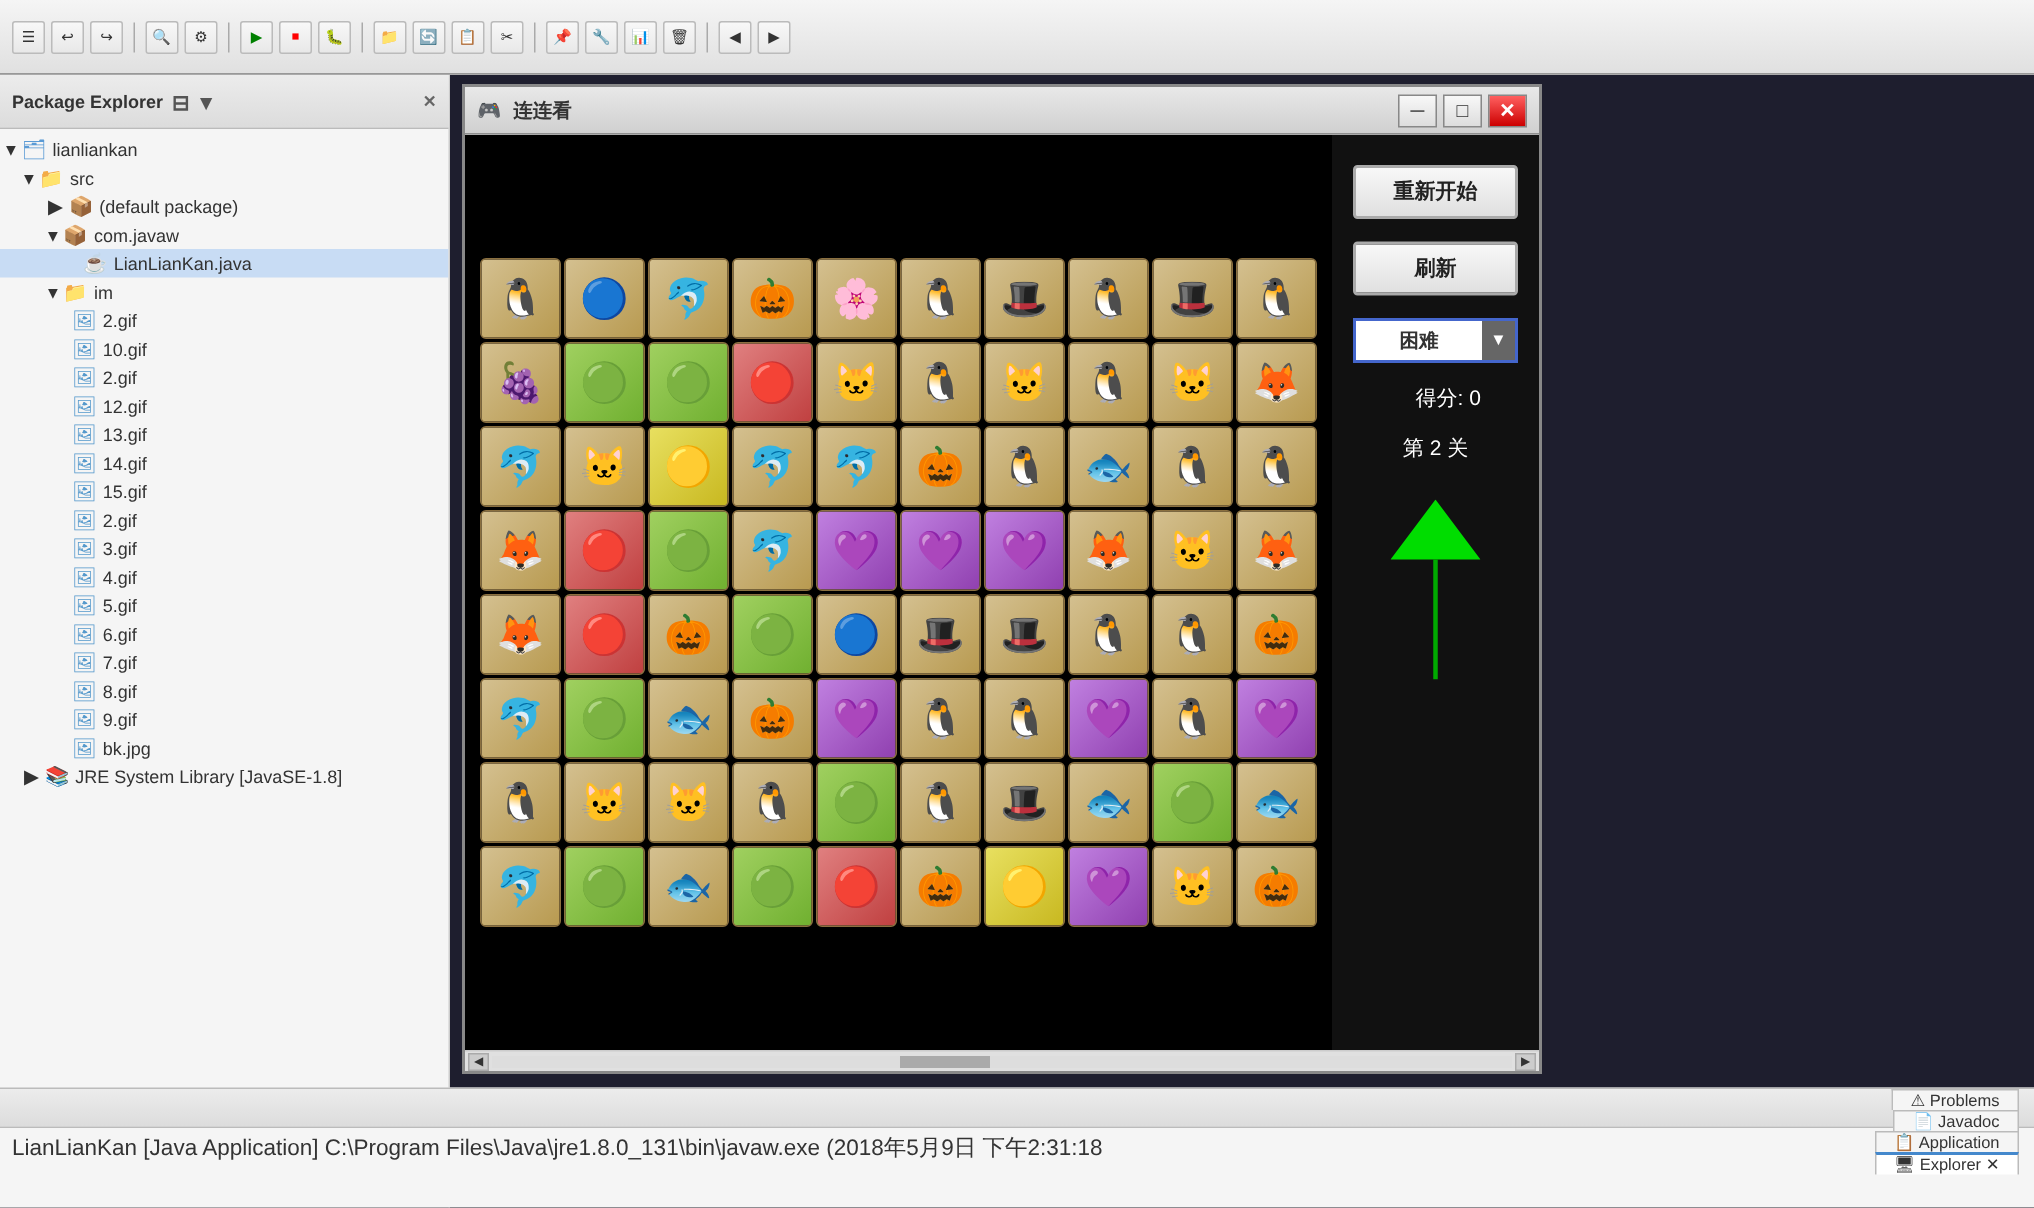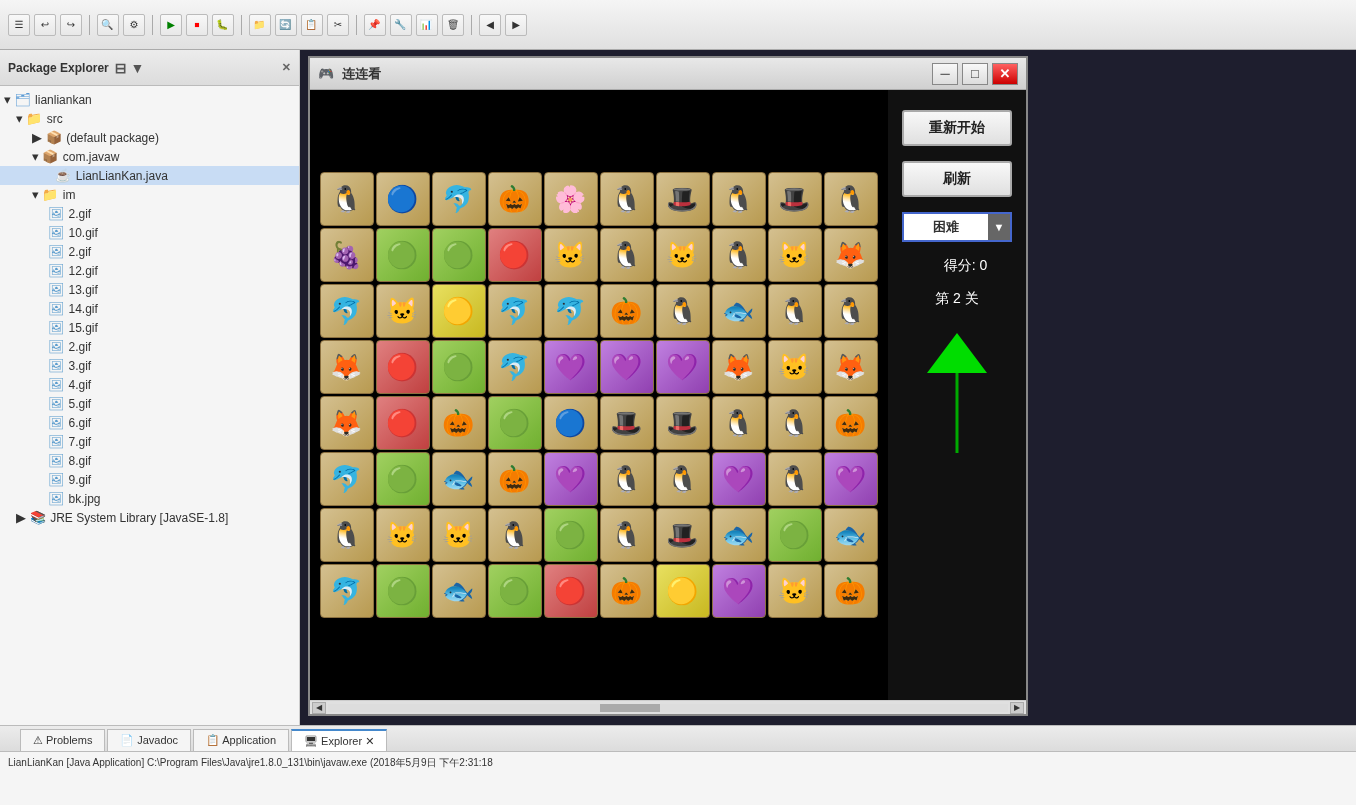--- a/index.html
+++ b/index.html
@@ -237,35 +237,36 @@
       bottom: 0; left: 0; right: 0;
       height: 80px;
       background: #f5f5f5;
       border-top: 1px solid #bbb;
     }
     #console-tabs {
       height: 26px;
       background: linear-gradient(to bottom, #ececec, #dcdcdc);
       display: flex; align-items: flex-end;
       border-bottom: 1px solid #bbb;
-      padding: 0 20px;
+      padding: 0 8px;
+      flex-direction: column;
     }
     .ctab {
       height: 22px; padding: 0 12px;
       background: #f5f5f5;
       border: 1px solid #bbb;
       border-bottom: none;
       font-size: 11px;
       display: flex; align-items: center;
       cursor: pointer; margin-right: 2px;
     }
     .ctab.active { background: #fff; border-top: 2px solid #4488cc; }
     #console-content {
       padding: 4px 8px;
-      font-size: 10px;
+      font-size: 15px;
       color: #333;
     }
 
     
     #game-scrollbar {
       height: 14px;
       background: #e0e0e0;
       border-top: 1px solid #ccc;
       display: flex; align-items: center;
       padding: 0 2px;

